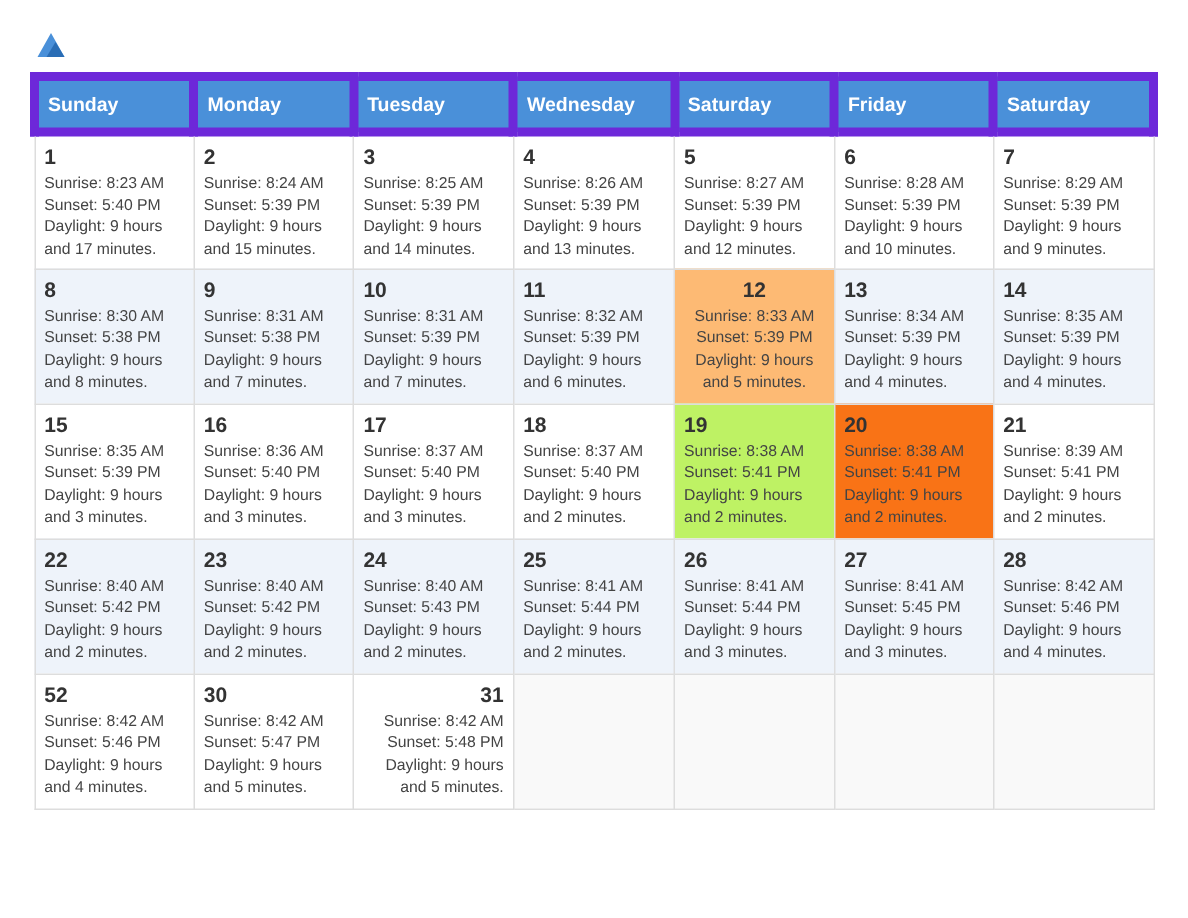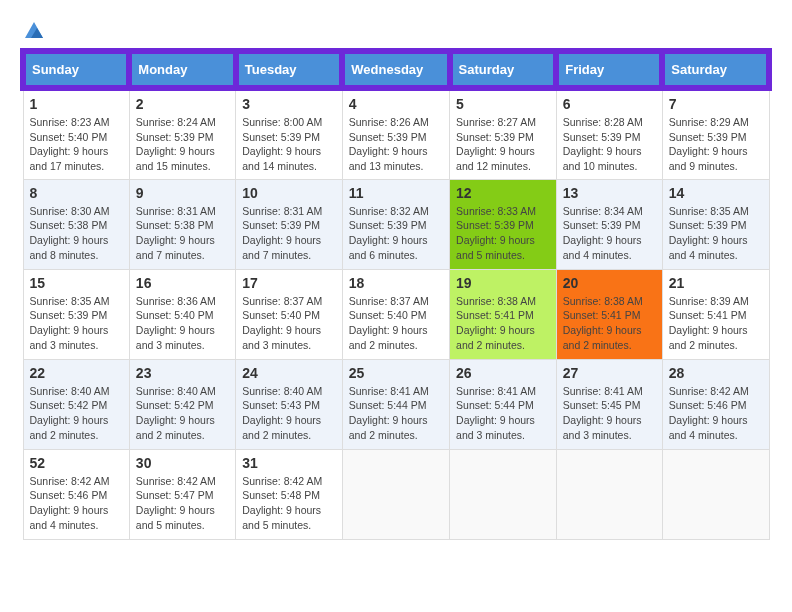--- a/index.html
+++ b/index.html
@@ -138,21 +138,21 @@
         <span class="day-number">2</span>
         <div class="day-info">
           <span>Sunrise: 8:24 AM</span><br>
           <span>Sunset: 5:39 PM</span><br>
           <span>Daylight: 9 hours and 15 minutes.</span>
         </div>
       </td>
         <td style="background: rgb(255, 255, 255);">
         <span class="day-number">3</span>
         <div class="day-info">
-          <span>Sunrise: 8:00 AM</span><br>
+          <span>Sunrise: 8:25 AM</span><br>
           <span>Sunset: 5:39 PM</span><br>
           <span>Daylight: 9 hours and 14 minutes.</span>
         </div>
       </td>
         <td style="background: rgb(255, 255, 255);">
         <span class="day-number">4</span>
         <div class="day-info">
           <span>Sunrise: 8:26 AM</span><br>
           <span>Sunset: 5:39 PM</span><br>
           <span>Daylight: 9 hours and 13 minutes.</span>
@@ -209,21 +209,21 @@
         </div>
       </td>
         <td style="background: rgb(238, 243, 250); margin-left: 48px;">
         <span class="day-number">11</span>
         <div class="day-info">
           <span>Sunrise: 8:32 AM</span><br>
           <span>Sunset: 5:39 PM</span><br>
           <span>Daylight: 9 hours and 6 minutes.</span>
         </div>
       </td>
-        <td style="background: #84cc16;">
+        <td style="background: #fdba74; text-align: center;">
         <span class="day-number">12</span>
         <div class="day-info">
           <span>Sunrise: 8:33 AM</span><br>
           <span>Sunset: 5:39 PM</span><br>
           <span>Daylight: 9 hours and 5 minutes.</span>
         </div>
       </td>
         <td style="background: rgb(238, 243, 250);">
         <span class="day-number">13</span>
         <div class="day-info">
@@ -367,21 +367,21 @@
         </div>
       </td>
         <td style="background: rgb(255, 255, 255);">
         <span class="day-number">30</span>
         <div class="day-info">
           <span>Sunrise: 8:42 AM</span><br>
           <span>Sunset: 5:47 PM</span><br>
           <span>Daylight: 9 hours and 5 minutes.</span>
         </div>
       </td>
-        <td style="background: rgb(255, 255, 255);">
+        <td style="background: rgb(255, 255, 255); text-align: right;">
         <span class="day-number">31</span>
         <div class="day-info">
           <span>Sunrise: 8:42 AM</span><br>
           <span>Sunset: 5:48 PM</span><br>
           <span>Daylight: 9 hours and 5 minutes.</span>
         </div>
       </td>
         <td class="empty-cell"></td>
         <td class="empty-cell"></td>
         <td class="empty-cell"></td>

